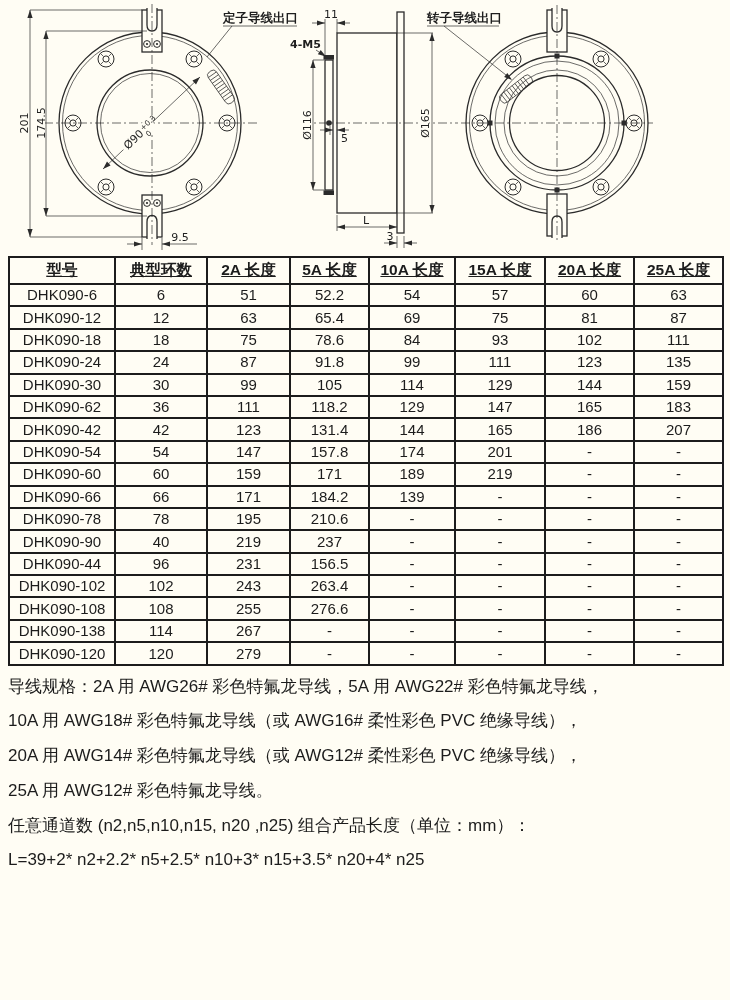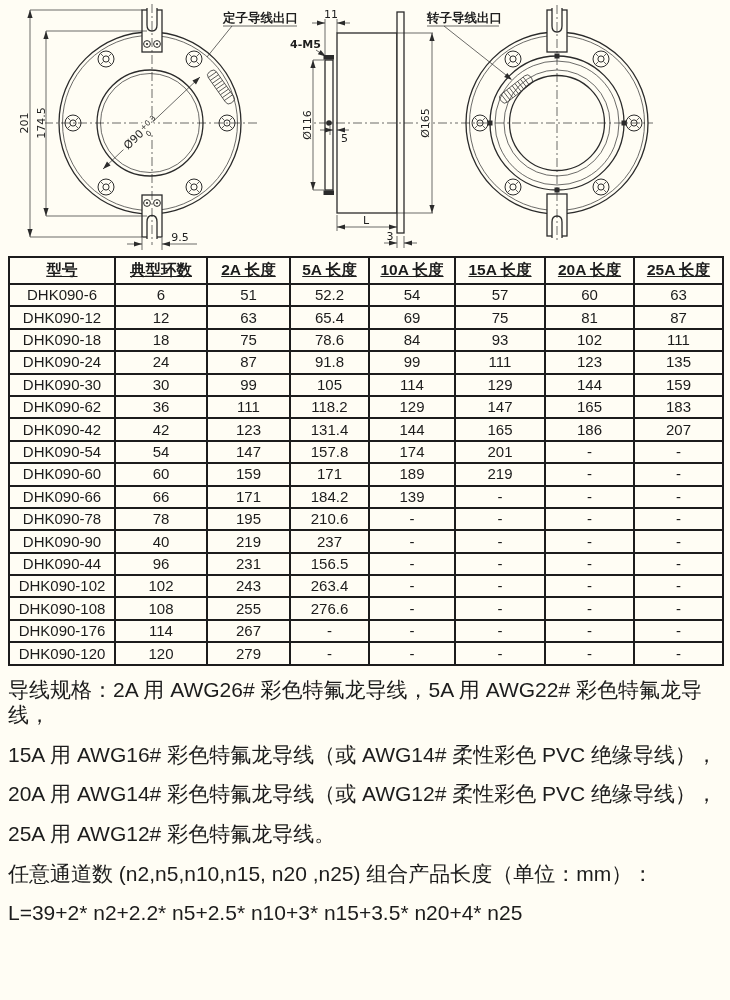--- a/index.html
+++ b/index.html
@@ -34,21 +34,21 @@
     padding:0;
     font-size:15px;
     line-height:1.05;
     height:20.4px;
     font-weight:400;
     overflow:hidden;
     white-space:nowrap;
   }
   table.spec th{height:25px;font-size:15.5px;font-weight:600;text-decoration:underline;}
   .notes{margin:11px 8px 0 8px;}
-  .notes p{margin:0 0 14px 0;font-size:21px;line-height:1.22;}
+  .notes p{margin:0 0 14px 0;font-size:17px;line-height:1.22;}
 </style>
 </head>
 <body>
 
 <div class="drawing-wrap">
 <svg width="730" height="252" viewBox="0 0 730 252">
   <defs>
     <path id="arU" d="M0,0 L-2.6,8 L2.6,8 Z"></path>
     <path id="arD" d="M0,0 L-2.6,-8 L2.6,-8 Z"></path>
     <path id="arL" d="M0,0 L8,-2.6 L8,2.6 Z"></path>
@@ -379,21 +379,21 @@
         <td>DHK090-108</td>
         <td>108</td>
         <td>255</td>
         <td>276.6</td>
         <td>-</td>
         <td>-</td>
         <td>-</td>
         <td>-</td>
       </tr>
       <tr>
-        <td>DHK090-176</td>
+        <td>DHK090-138</td>
         <td>114</td>
         <td>267</td>
         <td>-</td>
         <td>-</td>
         <td>-</td>
         <td>-</td>
         <td>-</td>
       </tr>
       <tr>
         <td>DHK090-120</td>
@@ -403,18 +403,18 @@
         <td>-</td>
         <td>-</td>
         <td>-</td>
         <td>-</td>
       </tr>
     </tbody>
 </table>
 
 <div class="notes">
   <p>导线规格：2A 用 AWG26# 彩色特氟龙导线，5A 用 AWG22# 彩色特氟龙导线，</p>
-  <p>15A 用 AWG16# 彩色特氟龙导线（或 AWG14# 柔性彩色 PVC 绝缘导线），</p>
+  <p>10A 用 AWG18# 彩色特氟龙导线（或 AWG16# 柔性彩色 PVC 绝缘导线），</p>
   <p>20A 用 AWG14# 彩色特氟龙导线（或 AWG12# 柔性彩色 PVC 绝缘导线），</p>
   <p>25A 用 AWG12# 彩色特氟龙导线。</p>
   <p>任意通道数 (n2,n5,n10,n15, n20 ,n25) 组合产品长度（单位：mm）：</p>
   <p>L=39+2* n2+2.2* n5+2.5* n10+3* n15+3.5* n20+4* n25</p>
 </div>
 
 </body></html>

